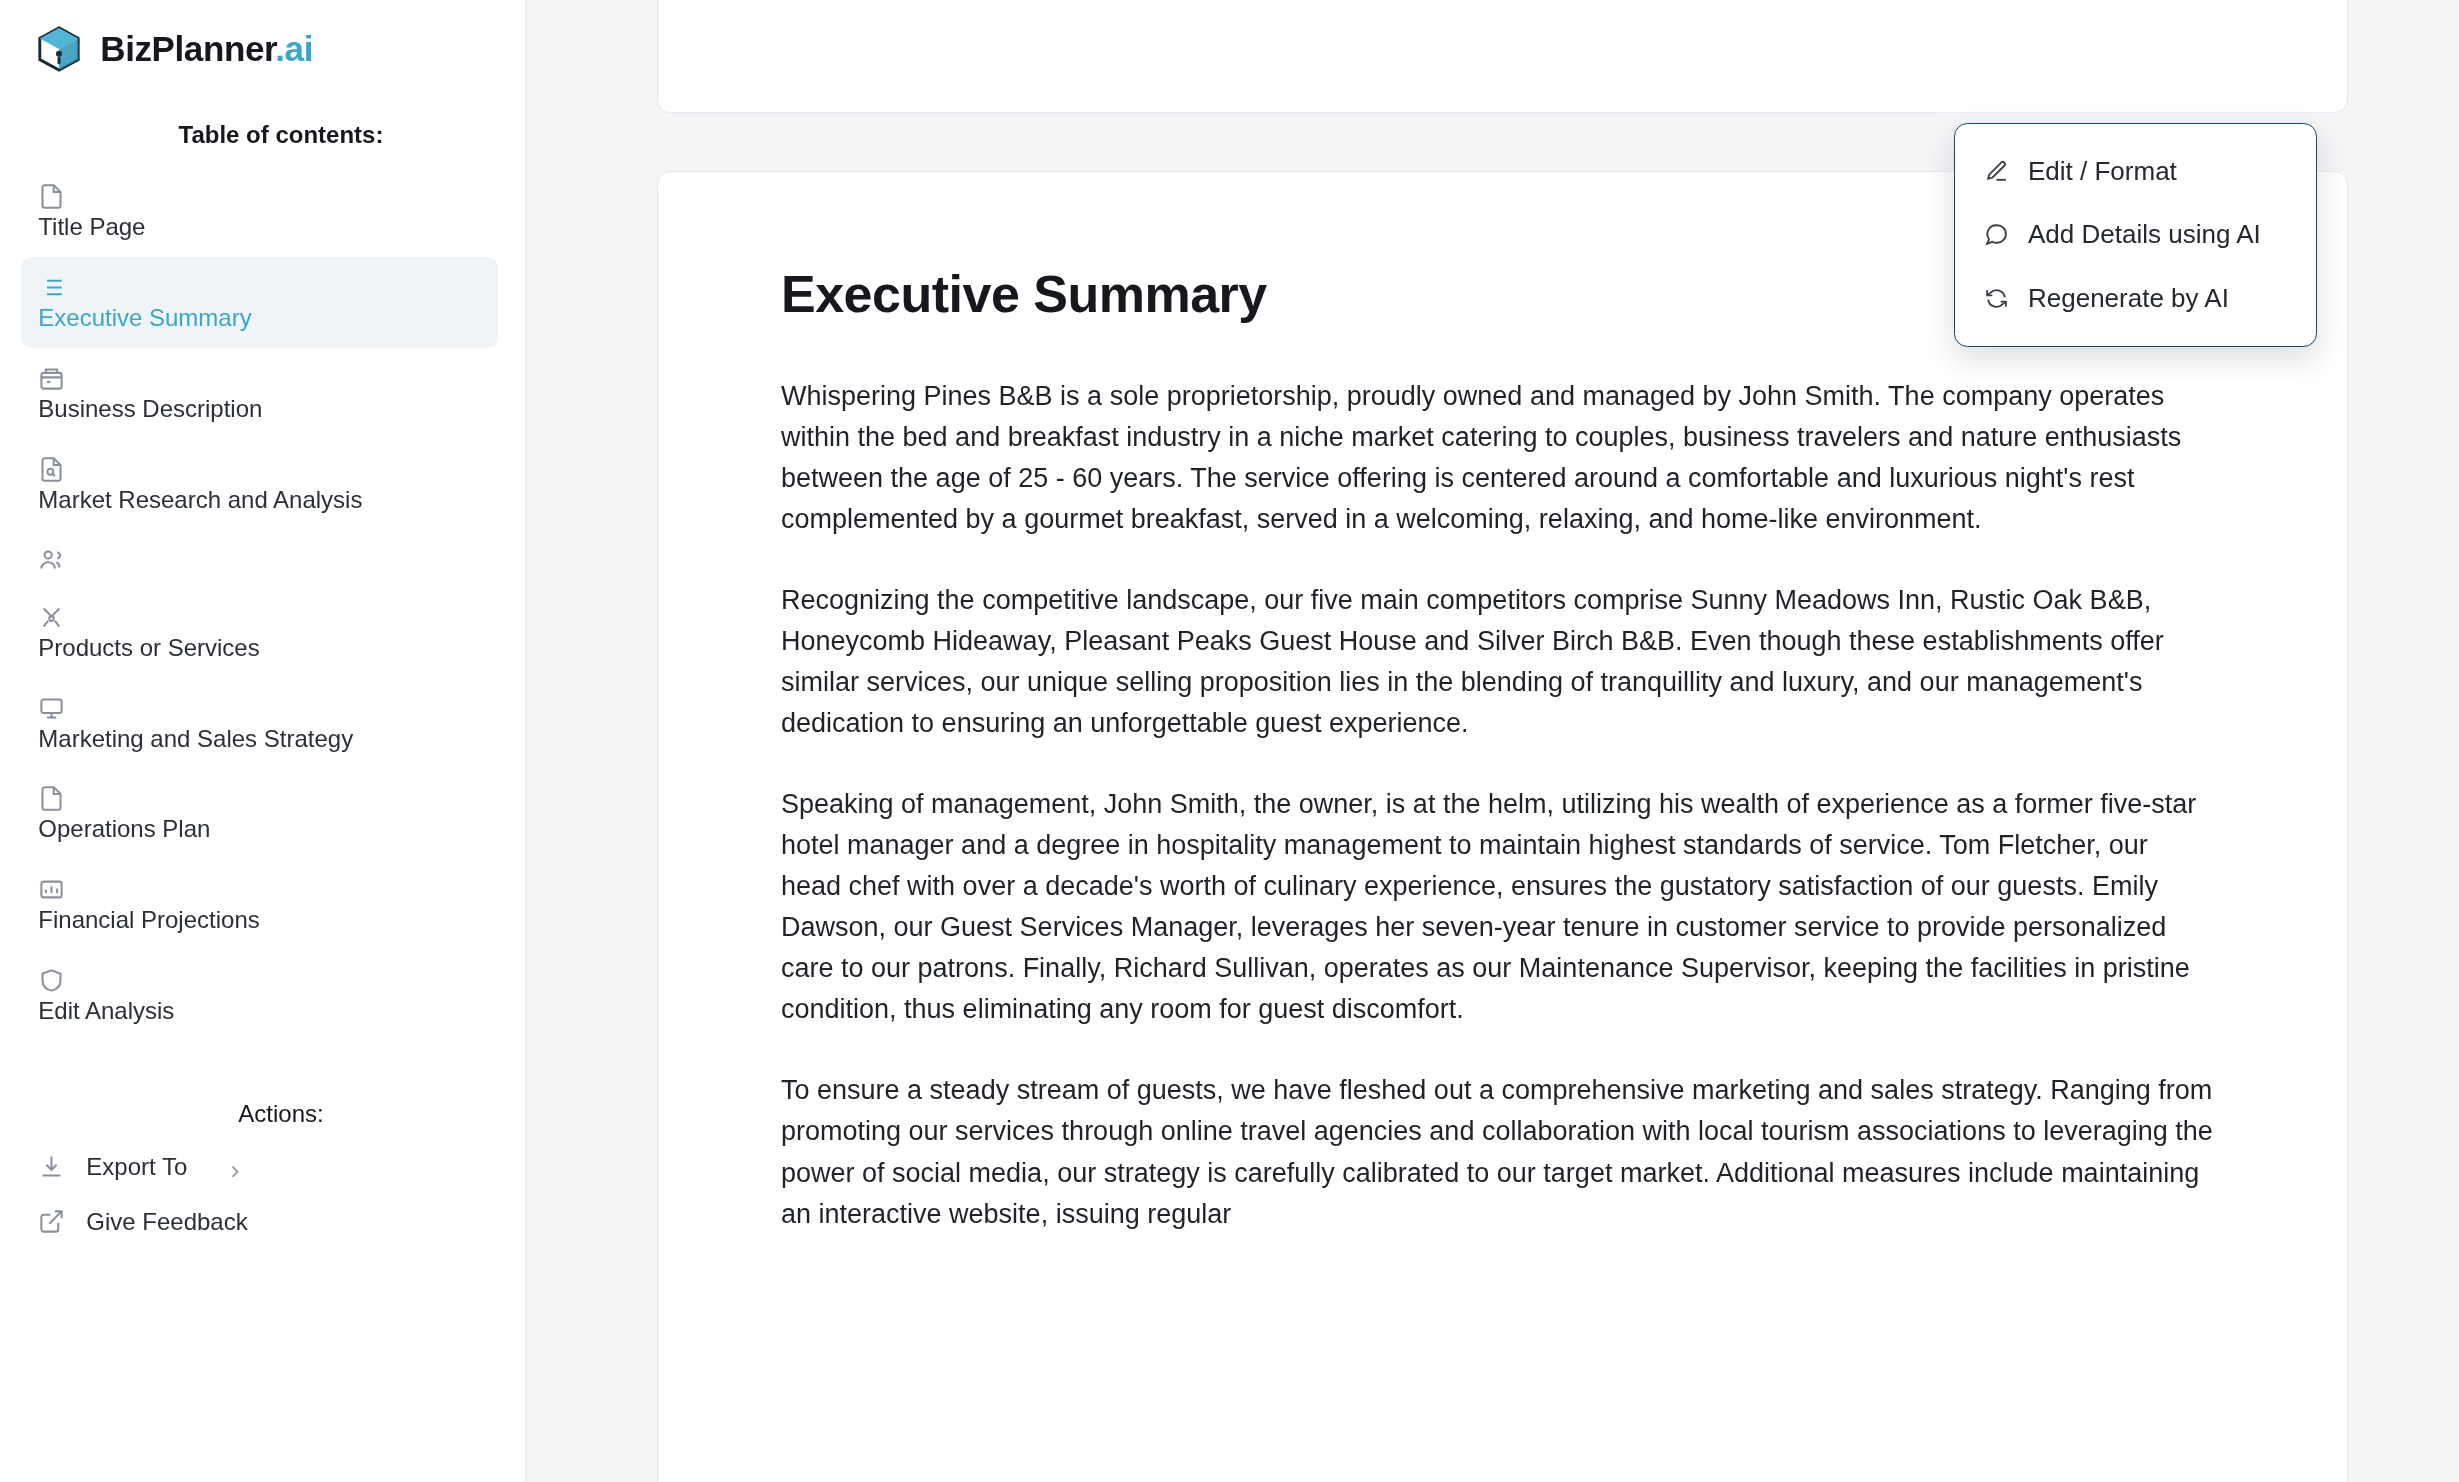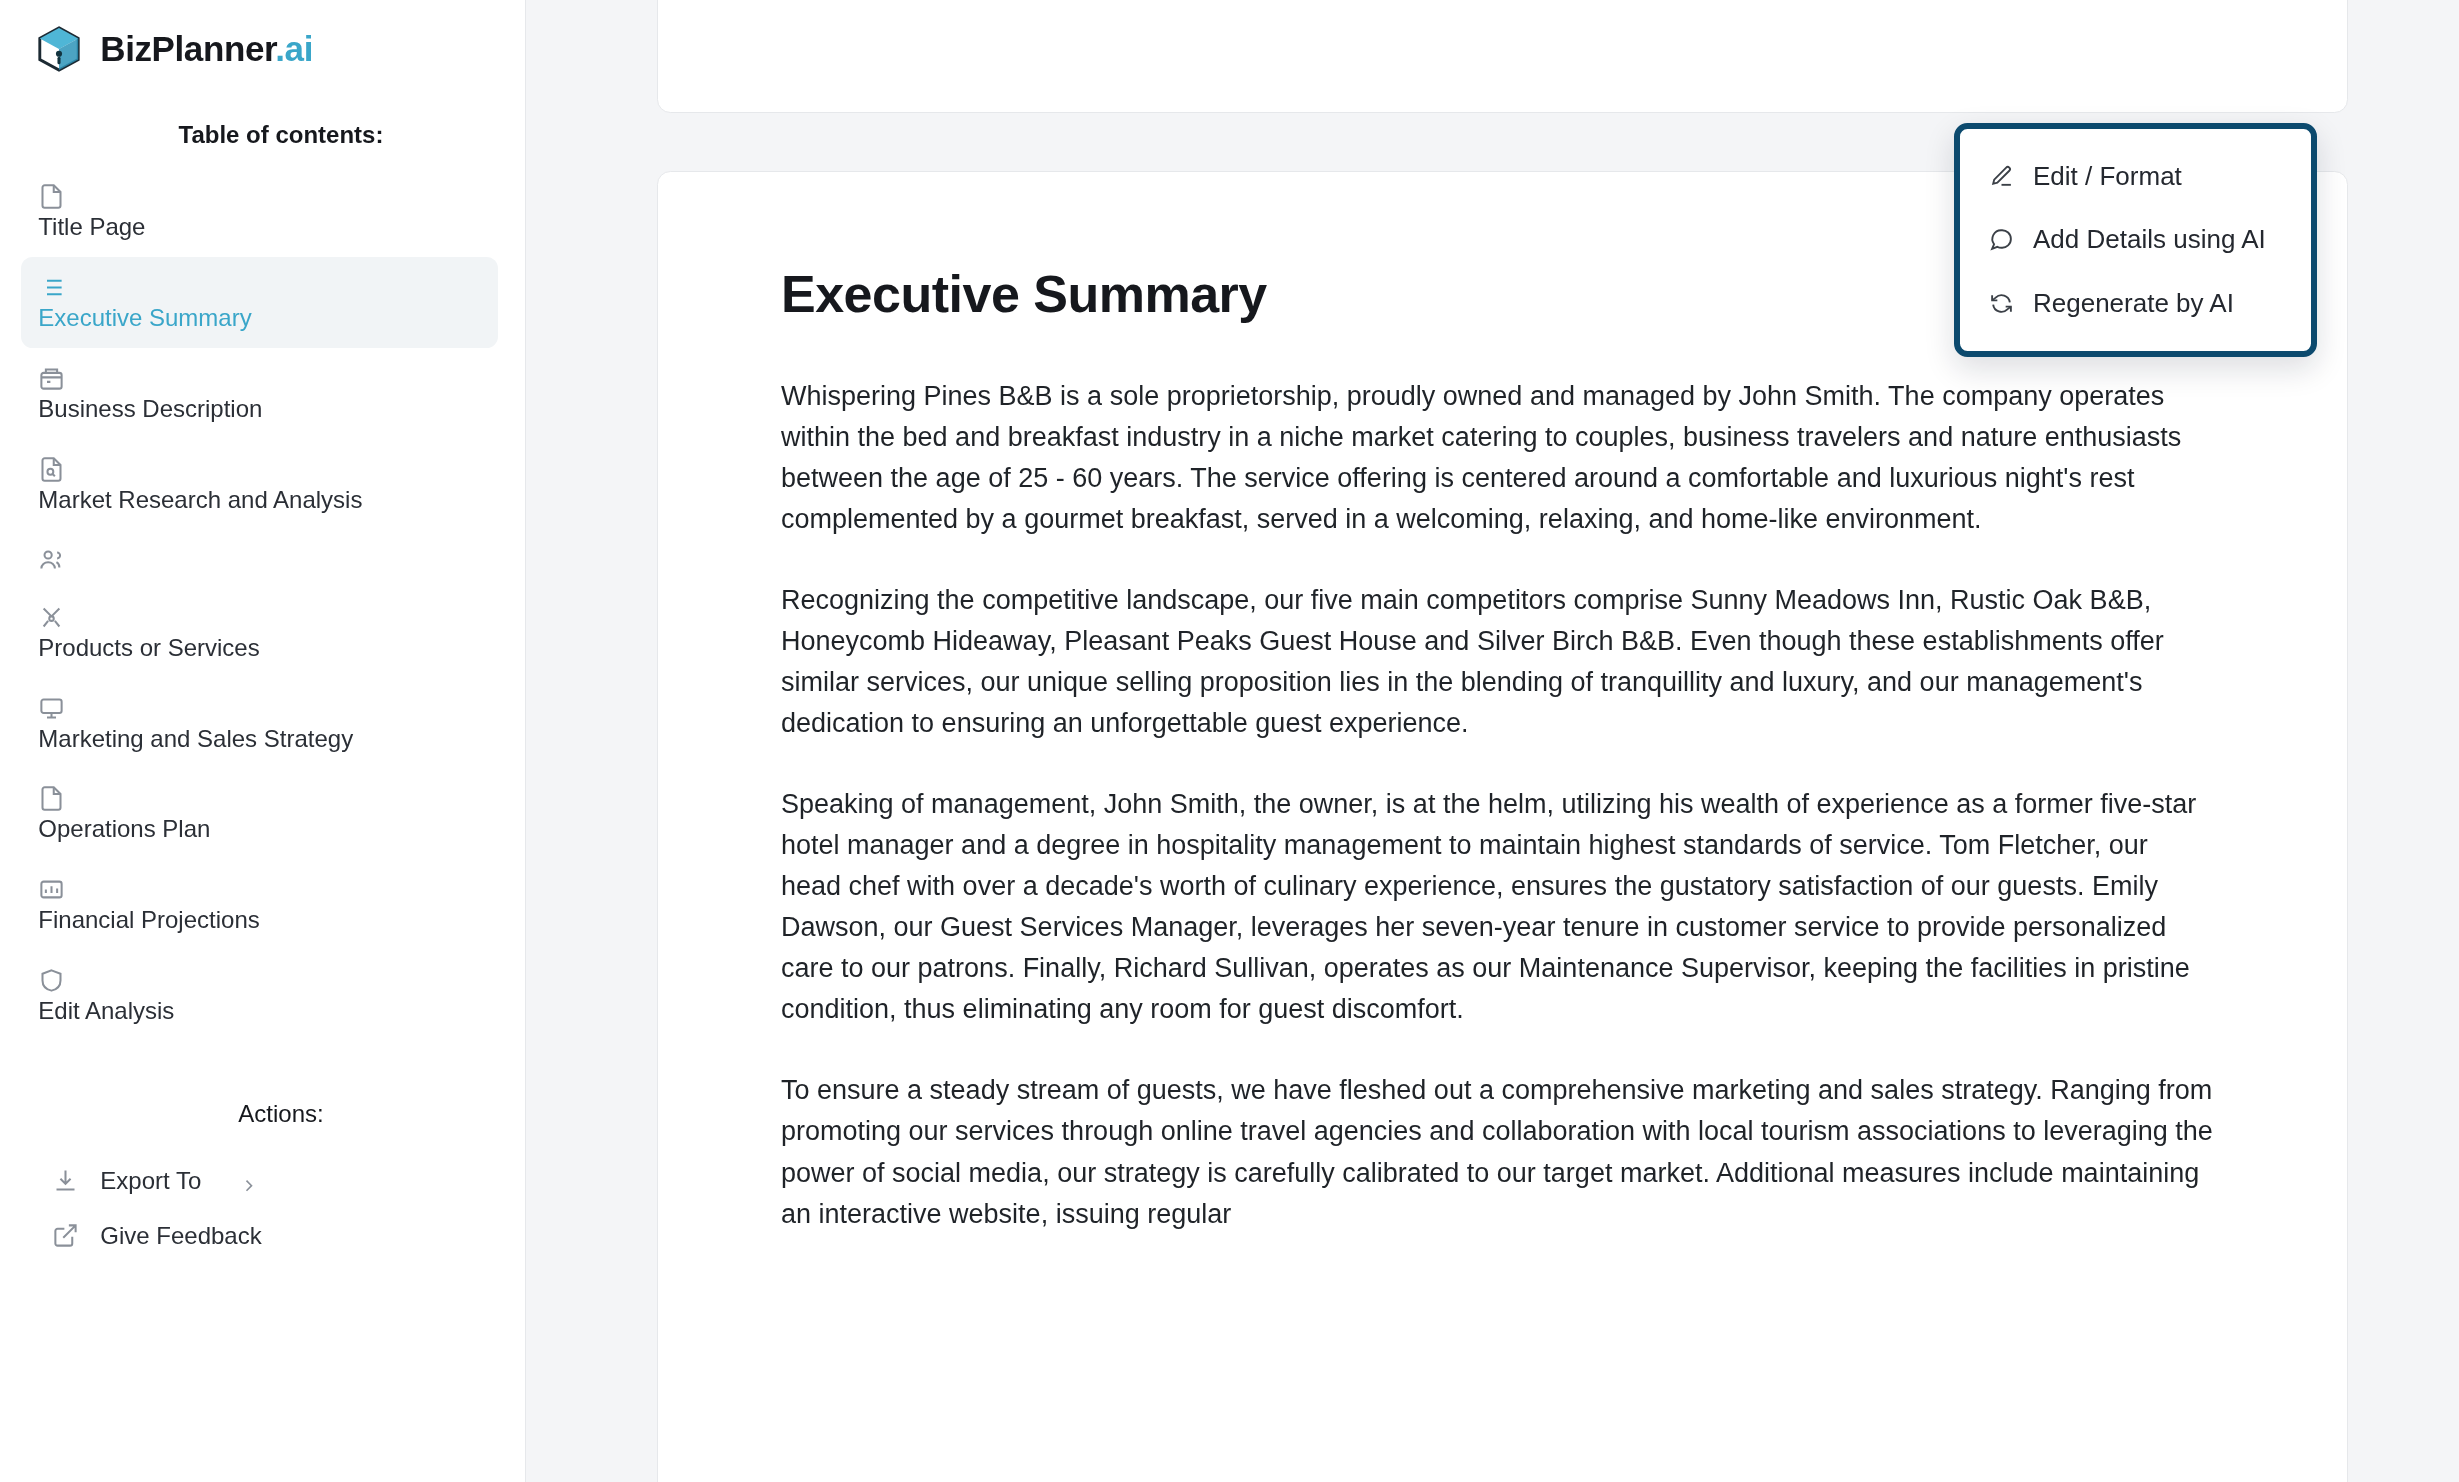--- a/index.html
+++ b/index.html
@@ -75,21 +75,21 @@
   }
   .toc li.active .ico { color: #3aa6c9; }
   .toc li .label { display: block; max-width: 365px; }
 
   .actions-title {
     font-size: 24px;
     font-weight: normal;
     color: #16181d;
     padding: 60px 0 11.5px 37px;
   }
-  .action-list { list-style: none; margin: 14px; padding: 0 27px 0 21px; }
+  .action-list { list-style: none; margin: 0; padding: 0 27px 0 21px; }
   .action-list li {
     display: flex;
     align-items: center;
     gap: 21px;
     padding: 13.4px 17.3px;
     border-radius: 11.5px;
     font-size: 24px;
     color: #2b2f36;
     cursor: pointer;
   }
@@ -141,21 +141,21 @@
   }
   .dots { display: flex; flex-direction: column; gap: 3.8px; align-items: center; }
   .dots span { width: 4.8px; height: 4.8px; background: #3b4047; border-radius: 50%; display: block; }
 
   .menu {
     position: absolute;
     right: 142px;
     top: 123px;
     width: 363px;
     background: #ffffff;
-    border: 6px solid #0c4a6e;
+    border: 1px solid #0c4a6e;
     border-radius: 13.4px;
     box-shadow: 0 11.5px 31px rgba(16,24,40,0.14);
     padding: 15.4px 0;
     z-index: 20;
   }
   .menu-item {
     display: flex;
     align-items: center;
     gap: 19px;
     padding: 16.3px 29px;

